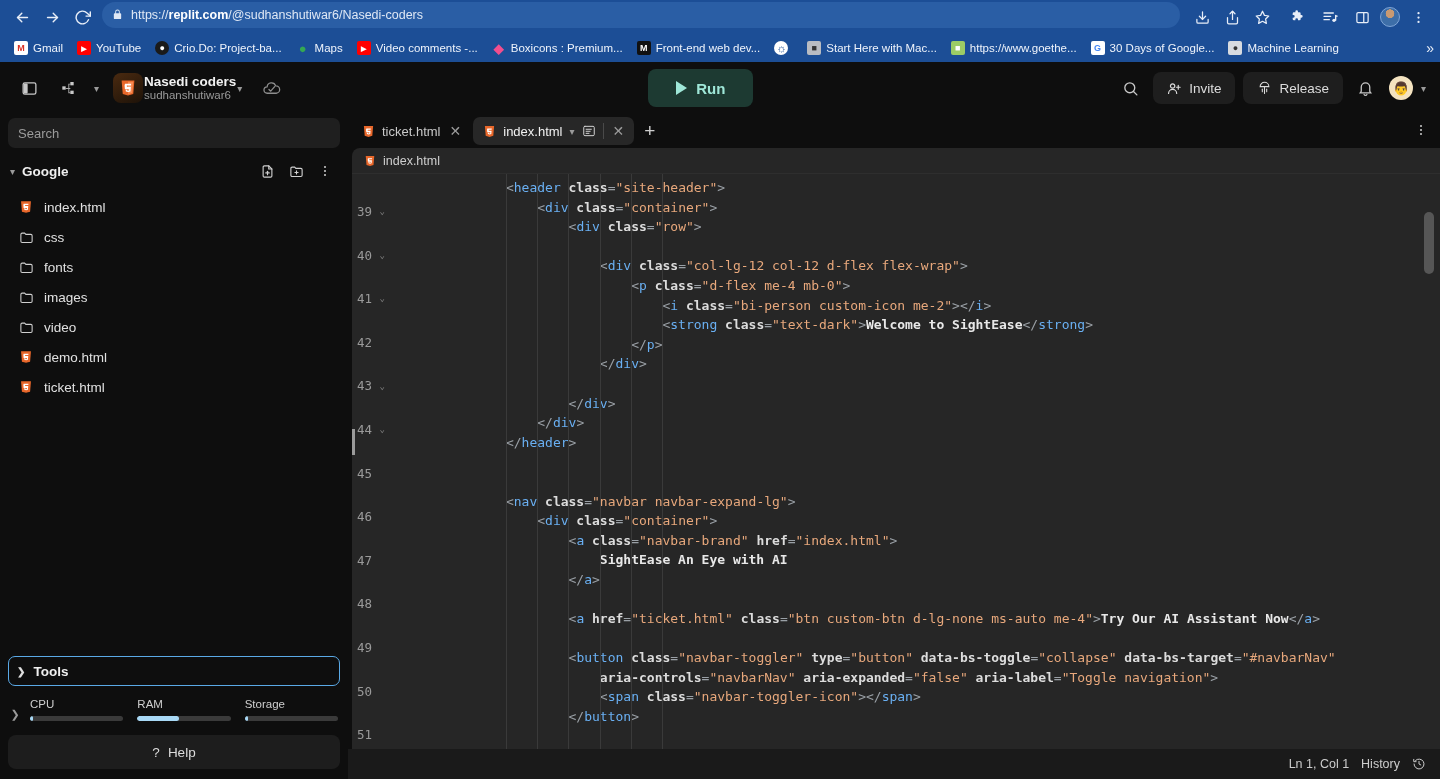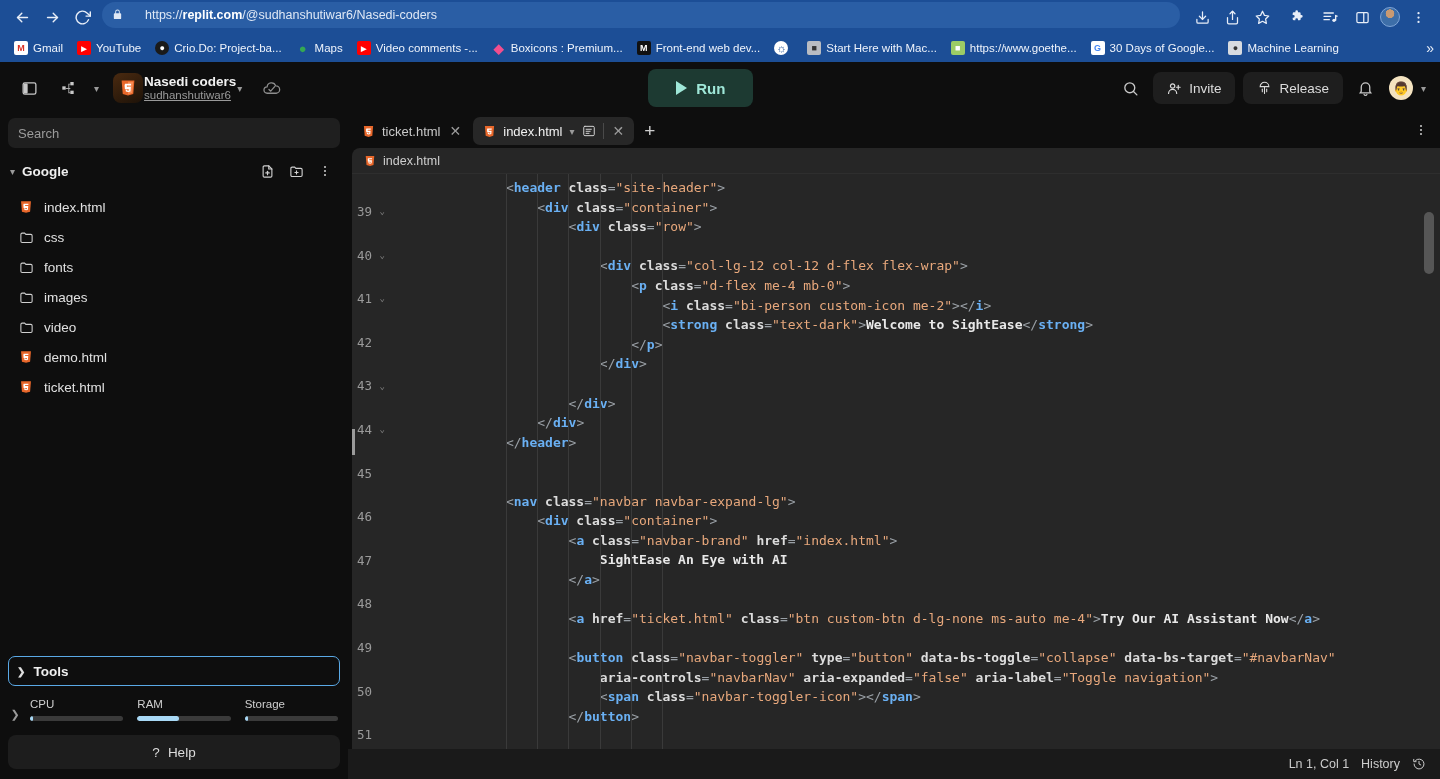--- a/index.html
+++ b/index.html
@@ -13,21 +13,21 @@
   .browser-chrome { background: #1c4e96; width: 100%; }
   .nav-bar { height: 34px; display: flex; align-items: center; padding: 0 8px; gap: 2px; }
   .nav-btn {
     width: 28px; height: 28px; border-radius: 50%;
     display: flex; align-items: center; justify-content: center;
     color: #e8eef8; flex: 0 0 auto;
   }
   .nav-btn svg { display:block; }
   .omnibox {
     flex: 1 1 auto; height: 26px; background: #2a5ea5; border-radius: 13px;
-    display: flex; align-items: center; padding: 0 10px; gap: 22px;
+    display: flex; align-items: center; padding: 0 10px; gap: 8px;
     margin: 0 6px 5px 4px; min-width: 0;
   }
   .omnibox .url {
     font-size: 12.5px; color: #dfe8f5; white-space: nowrap; overflow: hidden;
     text-overflow: ellipsis;
   }
   .omnibox .url b { color: #ffffff; font-weight: 700; }
   .omni-actions { display: flex; align-items: center; gap: 2px; padding-right: 2px; }
   .chrome-right { display: flex; align-items: center; gap: 4px; padding-left: 4px; }
   .avatar-chrome {
@@ -65,21 +65,21 @@
     display: flex; align-items: center; justify-content: center; flex: 0 0 auto;
   }
   .proj-chip { display: flex; align-items: center; gap: 1px; padding: 2px 4px; }
   .proj-logo {
     width: 30px; height: 30px; border-radius: 8px; flex: 0 0 auto;
     background: linear-gradient(150deg, #4a2a10, #1d1208);
     display: flex; align-items: center; justify-content: center;
   }
   .proj-text { line-height: 1.15; }
   .proj-name { font-size: 13.5px; color: #f2f2f2; font-weight: 600; white-space: nowrap; }
-  .proj-owner { font-size: 11.5px; color: #9a9a9a; white-space: nowrap; text-decoration: underline; }
+  .proj-owner { font-size: 11.5px; color: #9a9a9a; white-space: nowrap; }
   .chev { color: #9a9a9a; font-size: 10px; }
 
   .topbar-center { flex: 1 1 auto; display: flex; justify-content: center; }
   .run-btn {
     background: #1d3a32; color: #9fe7d8; border-radius: 8px;
     height: 38px; padding: 0 28px; display: flex; align-items: center;
     gap: 9px; font-size: 15px; font-weight: 600;
   }
   .run-tri { width:0; height:0; border-left: 11px solid #9fe7d8;
     border-top: 7px solid transparent; border-bottom: 7px solid transparent; }
@@ -188,21 +188,21 @@
   .gline .num { min-width: 20px; text-align: right; }
   .gline .fold { width: 9px; font-size: 9px; color: #888; line-height: 1; }
 
   .code-text {
     flex: 1 1 auto; padding-top: 4px; position: relative; min-width: 0;
     font-family: "DejaVu Sans Mono", monospace; font-size: 13px; overflow: hidden;
   }
   .cline { height: 19.6px; line-height: 19.6px; white-space: pre; color: #cfcfcf; padding-left: 2px; }
 
   
-  .t-tag   { color: #6ab0f3; font-weight: bold; }
+  .t-tag   { color: #6ab0f3; }
   .t-punct { color: #9aa0a6; }
   .t-attr  { color: #dcdcdc; font-weight: 700; }
   .t-str   { color: #e8a87c; }
   .t-txt   { color: #e8e8e8; font-weight: 700; }
 
   
   .indent-guides { position: absolute; top: 0; left: 0; bottom: 0; width: 100%; pointer-events: none; }
   .iguide { position: absolute; top: 0; bottom: 0; width: 1px; background: #3a3a3a; }
 
   .cursor-line { position: absolute; left: 0; width: 3px; background: #9a9a9a; }

